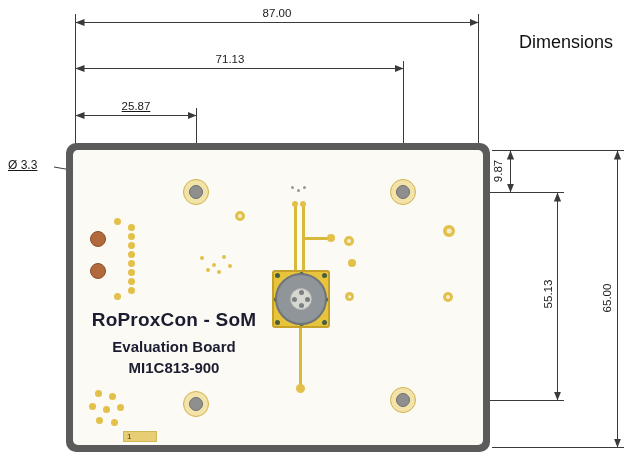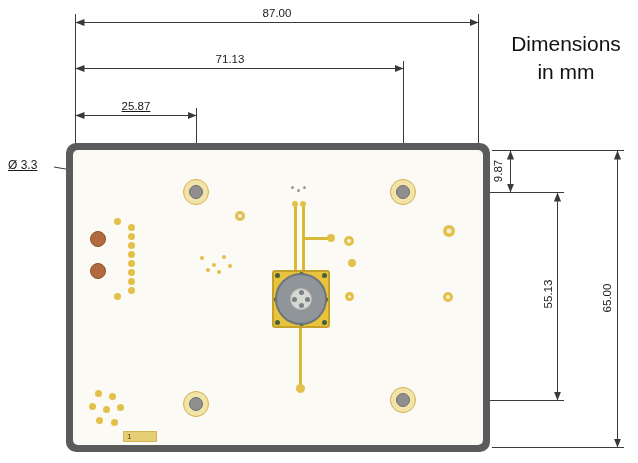--- a/index.html
+++ b/index.html
@@ -11,21 +11,21 @@
   .dim-svg{position:absolute;left:0;top:0;width:638px;height:463px;}
   .dim-svg line{stroke:var(--dimension-line,#3a3a3a);stroke-width:1;}
   .dim-label{
     position:absolute;font-size:11.5px;color:#1a1a1a;white-space:nowrap;
     transform:translateX(-50%);
   }
   .dim-label.vert{transform:translate(-50%,-50%) rotate(-90deg);}
   .dia-label{position:absolute;font-size:12px;color:#1a1a1a;white-space:nowrap;text-decoration:underline;}
   .units-note{
     position:absolute;left:498px;top:30px;width:136px;text-align:center;
-    font-size:21px;line-height:1.35;color:#111;
+    font-size:18px;line-height:1.35;color:#111;
   }
   
   .board{
     position:absolute;left:66px;top:143px;width:424px;height:309px;
     background:var(--board-edge,#5b5b5b);border-radius:10px;
   }
   .pcb{
     position:absolute;left:7px;top:7px;right:7px;bottom:7px;
     background:var(--board-surface,#fbfaf5);border-radius:5px;
   }
@@ -107,21 +107,20 @@
   <span class="dim-label" style="left:277px;top:7px;">87.00</span>
   <span class="dim-label" style="left:230px;top:53px;">71.13</span>
   <span class="dim-label" style="left:136px;top:100px;text-decoration:underline;">25.87</span>
   <span class="dia-label" style="left:8px;top:158px;">Ø 3.3</span>
   <span class="dim-label vert" style="left:498px;top:171px;">9.87</span>
   <span class="dim-label vert" style="left:548px;top:294px;">55.13</span>
   <span class="dim-label vert" style="left:607px;top:298px;">65.00</span>
 
   <div class="units-note">
     <div>Dimensions</div>
-    <div>in mm</div>
   </div>
 
   <div class="board">
     <div class="pcb"></div>
 
     <div class="mount-hole" style="left:117px;top:36px;">
         <div class="hole-center"></div>
       </div>
     <div class="mount-hole" style="left:324px;top:36px;">
         <div class="hole-center"></div>
@@ -189,17 +188,22 @@
     <div class="gold-pad" style="left:47.5px;top:149.5px;width:7px;height:7px;"></div>
 
     <div class="gold-pad" style="left:28.5px;top:246.5px;width:7px;height:7px;"></div>
     <div class="gold-pad" style="left:42.5px;top:249.5px;width:7px;height:7px;"></div>
     <div class="gold-pad" style="left:22.5px;top:259.5px;width:7px;height:7px;"></div>
     <div class="gold-pad" style="left:36.5px;top:262.5px;width:7px;height:7px;"></div>
     <div class="gold-pad" style="left:50.5px;top:260.5px;width:7px;height:7px;"></div>
     <div class="gold-pad" style="left:29.5px;top:273.5px;width:7px;height:7px;"></div>
     <div class="gold-pad" style="left:44.5px;top:275.5px;width:7px;height:7px;"></div>
 
+    <div class="silk-text">
+      <div class="silk-title">RoProxCon - SoM</div>
+      <div class="silk-sub">Evaluation Board</div>
+      <div class="silk-part">MI1C813-900</div>
+    </div>
 
     <div class="ref-rect"><span>1</span></div>
   </div>
 
 </div>
 
 </body></html>

